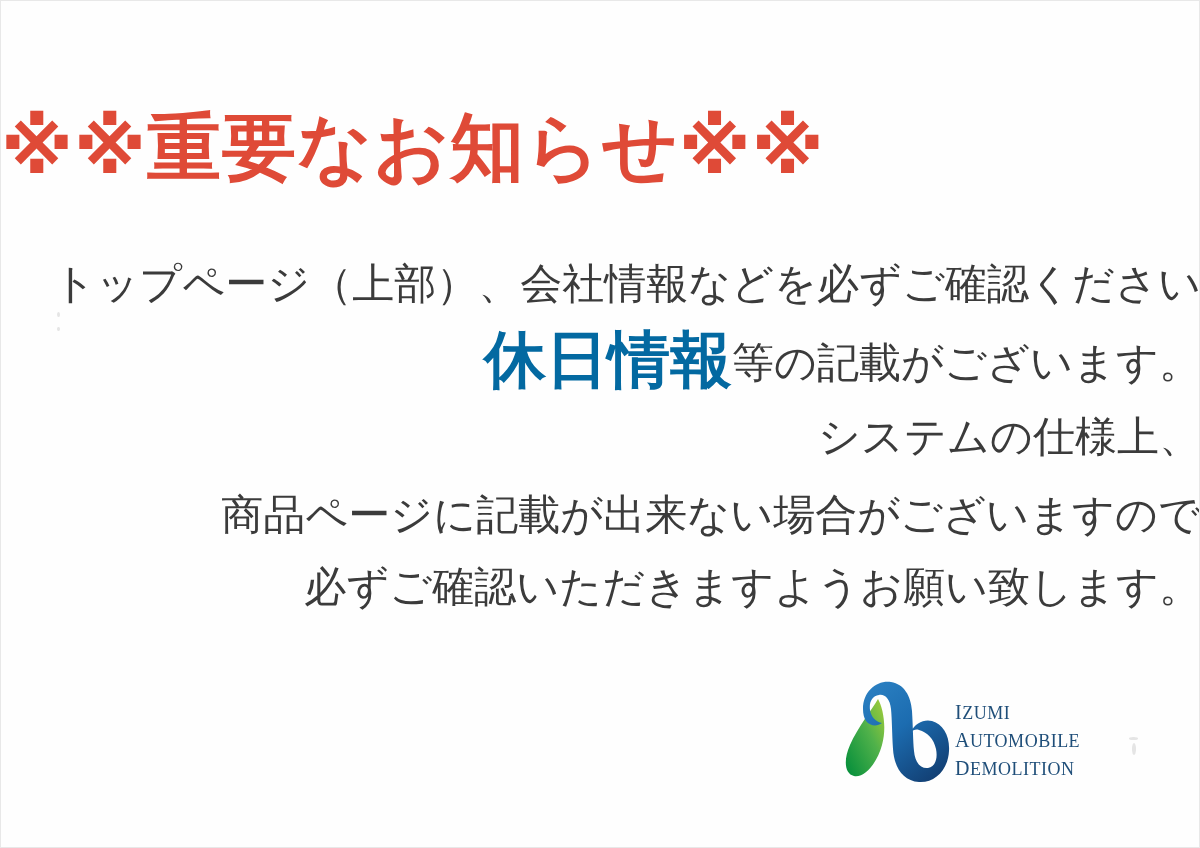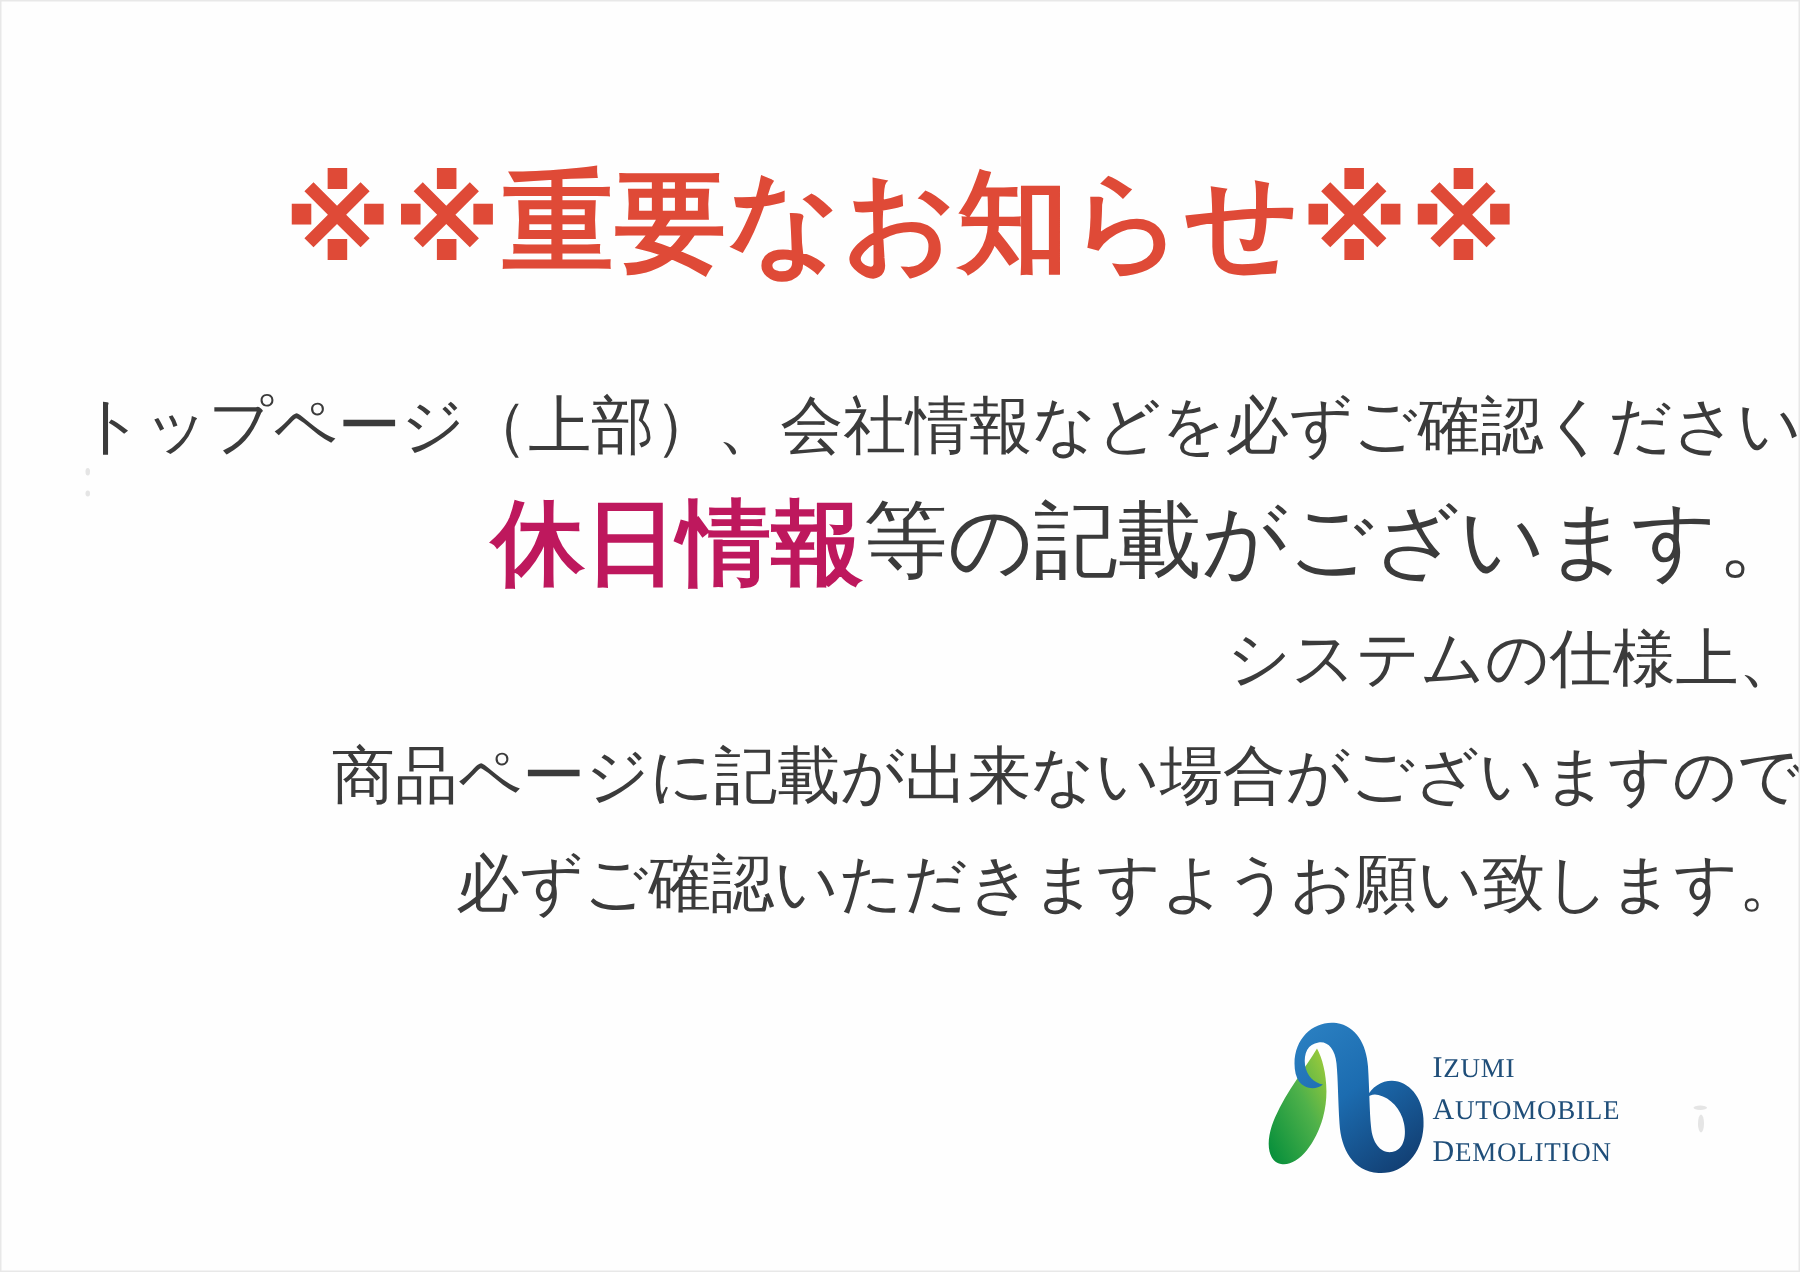--- a/index.html
+++ b/index.html
@@ -29,21 +29,21 @@
     border-radius: 50%;
     opacity: .55;
     pointer-events: none;
   }
 
   .headline {
     position: absolute;
     top: 104px;
     left: 0;
     width: 1200px;
-    text-align: center;
+    text-align: left;
     color: #df4a37;
     font-size: 74px;
     line-height: 86px;
     font-weight: 700;
     letter-spacing: 1px;
     white-space: nowrap;
   }
 
   .body-block {
     position: absolute;
@@ -59,29 +59,29 @@
     line-height: 50px;
     font-weight: 400;
     white-space: nowrap;
   }
   .line-1 { margin-bottom: 26px; }
   .line-2 { margin-bottom: 24px; }
   .line-3 { margin-bottom: 28px; margin-left: 28px; }
   .line-4 { margin-bottom: 22px; }
 
   .kyujitsu {
-    color: #be185d;
+    color: #0369a1;
     font-size: 62px;
     font-weight: 700;
     letter-spacing: 0px;
     vertical-align: -4px;
   }
   .kyujitsu-rest {
     color: #3b3b3b;
-    font-size: 56px;
+    font-size: 42px;
     font-weight: 400;
   }
 
   
   .logo {
     position: absolute;
     left: 836px;
     top: 672px;
     width: 290px;
     height: 122px;

